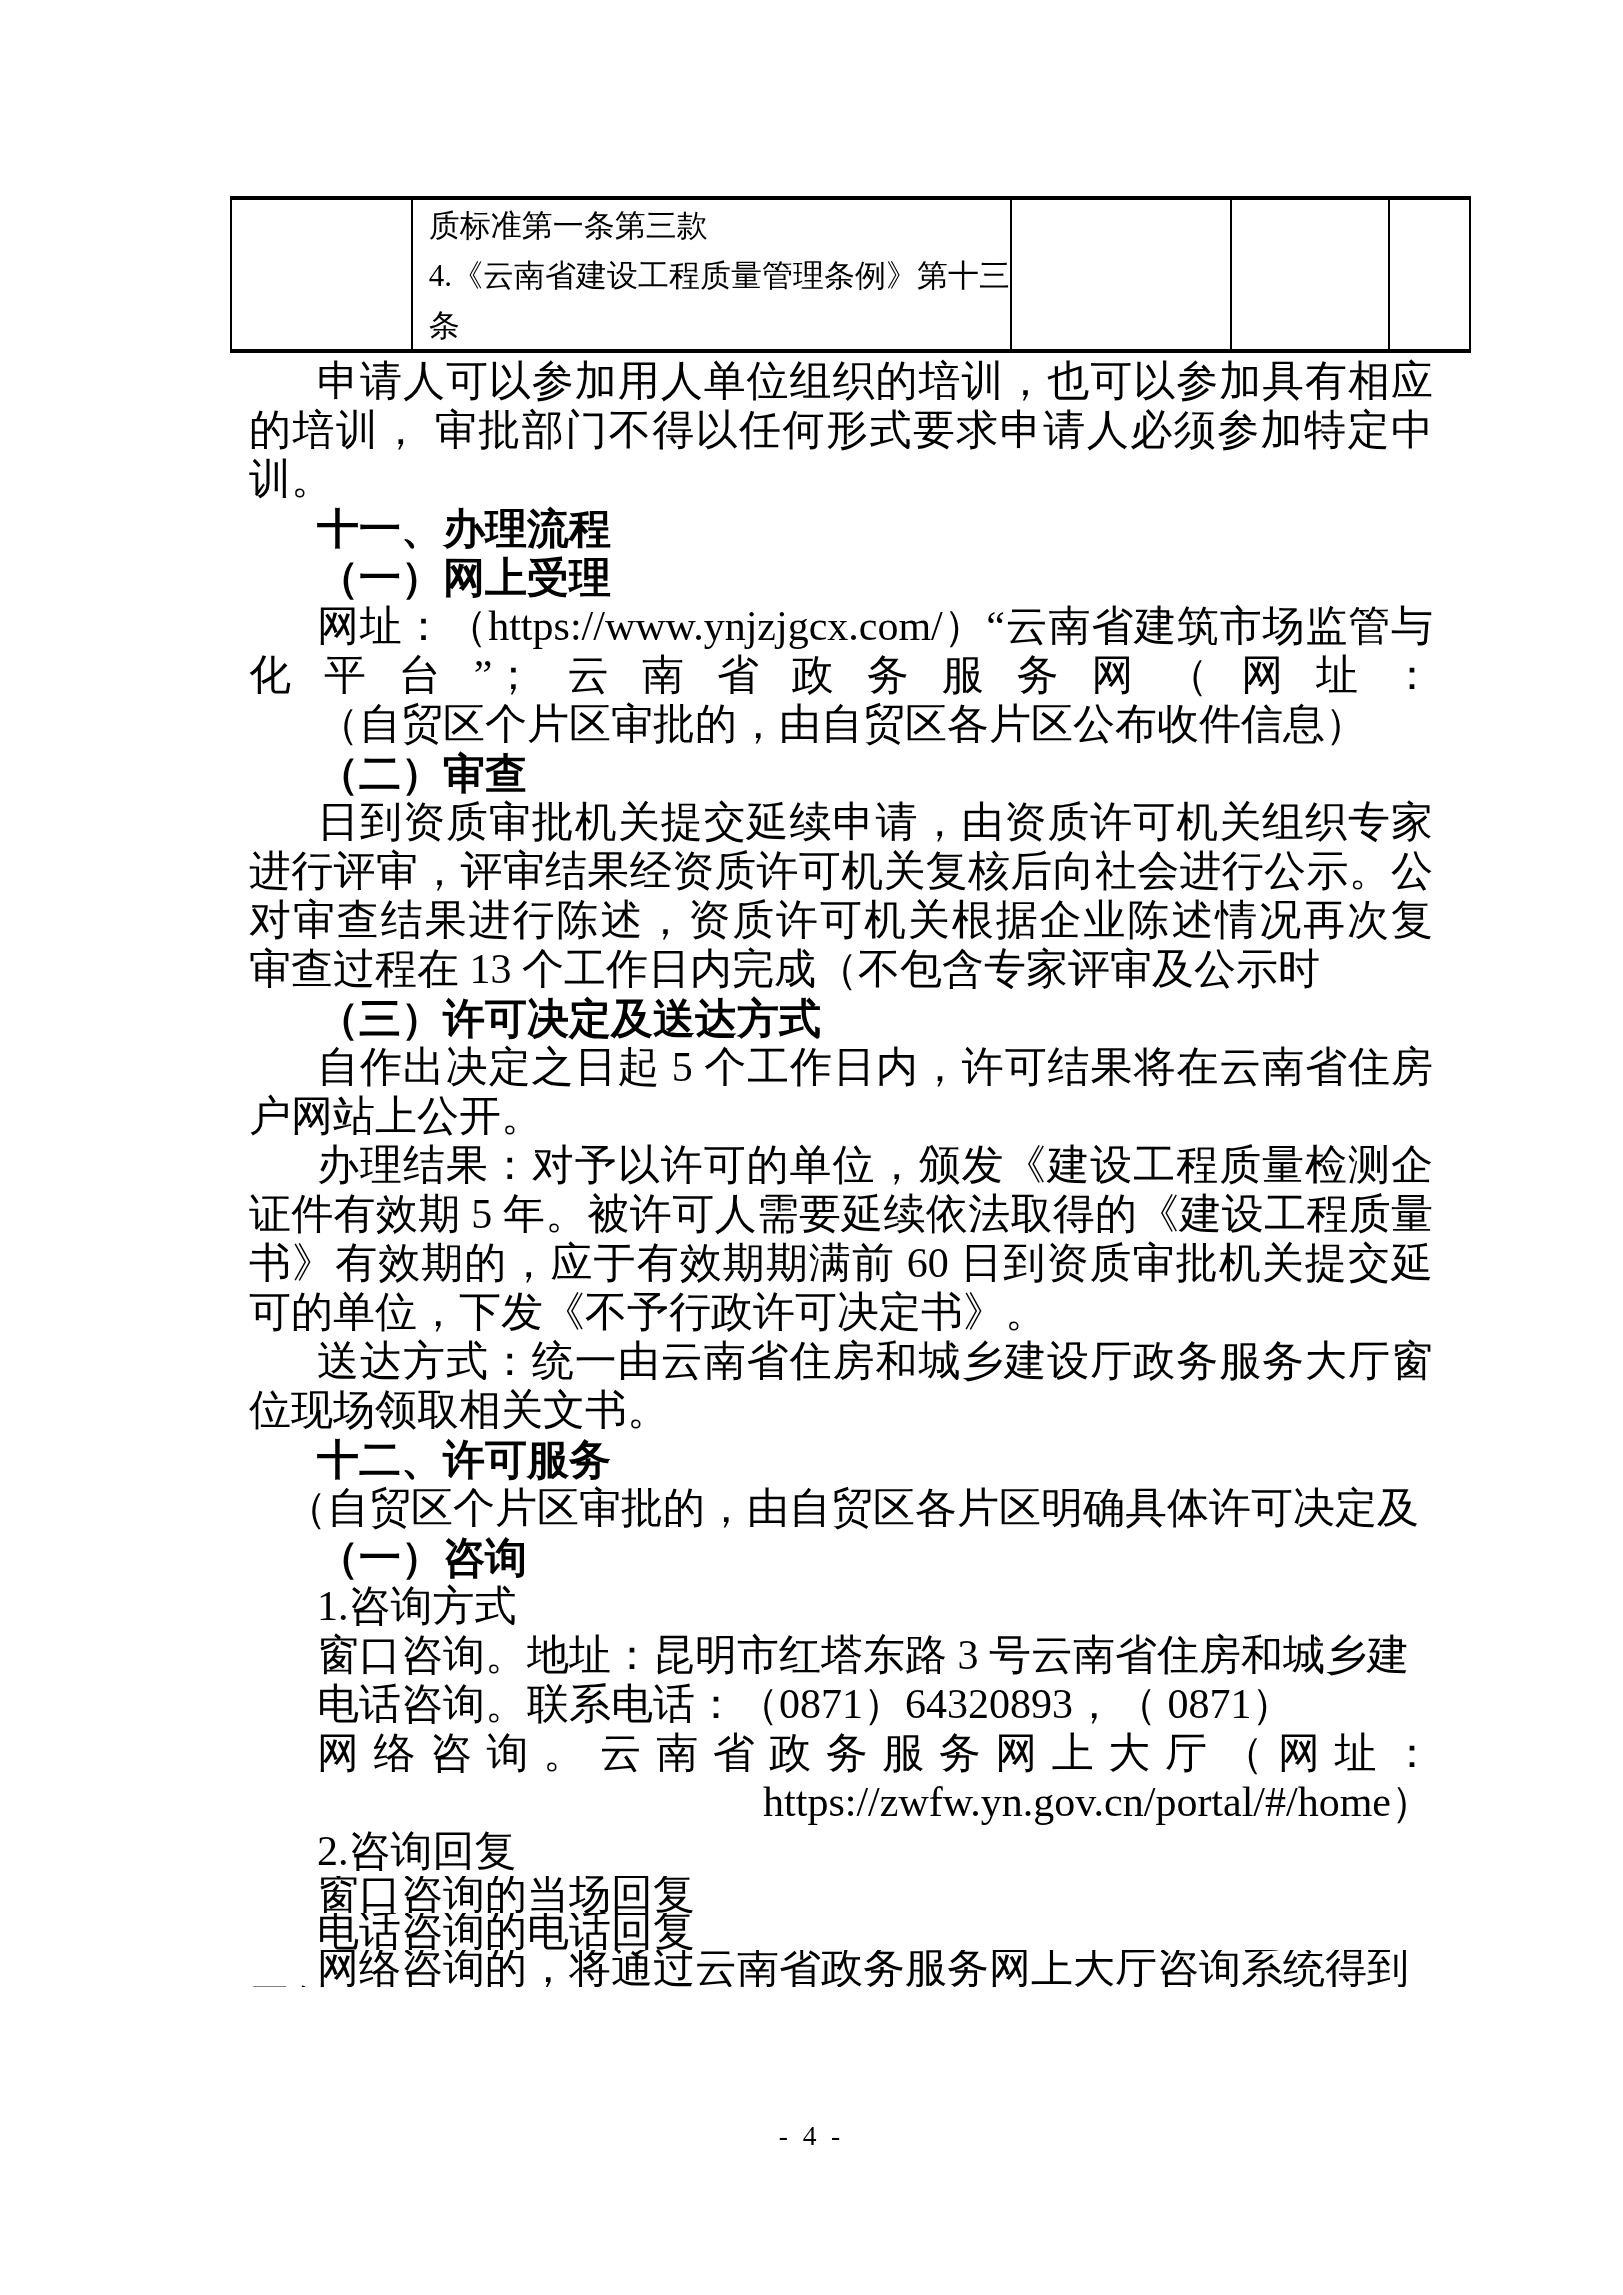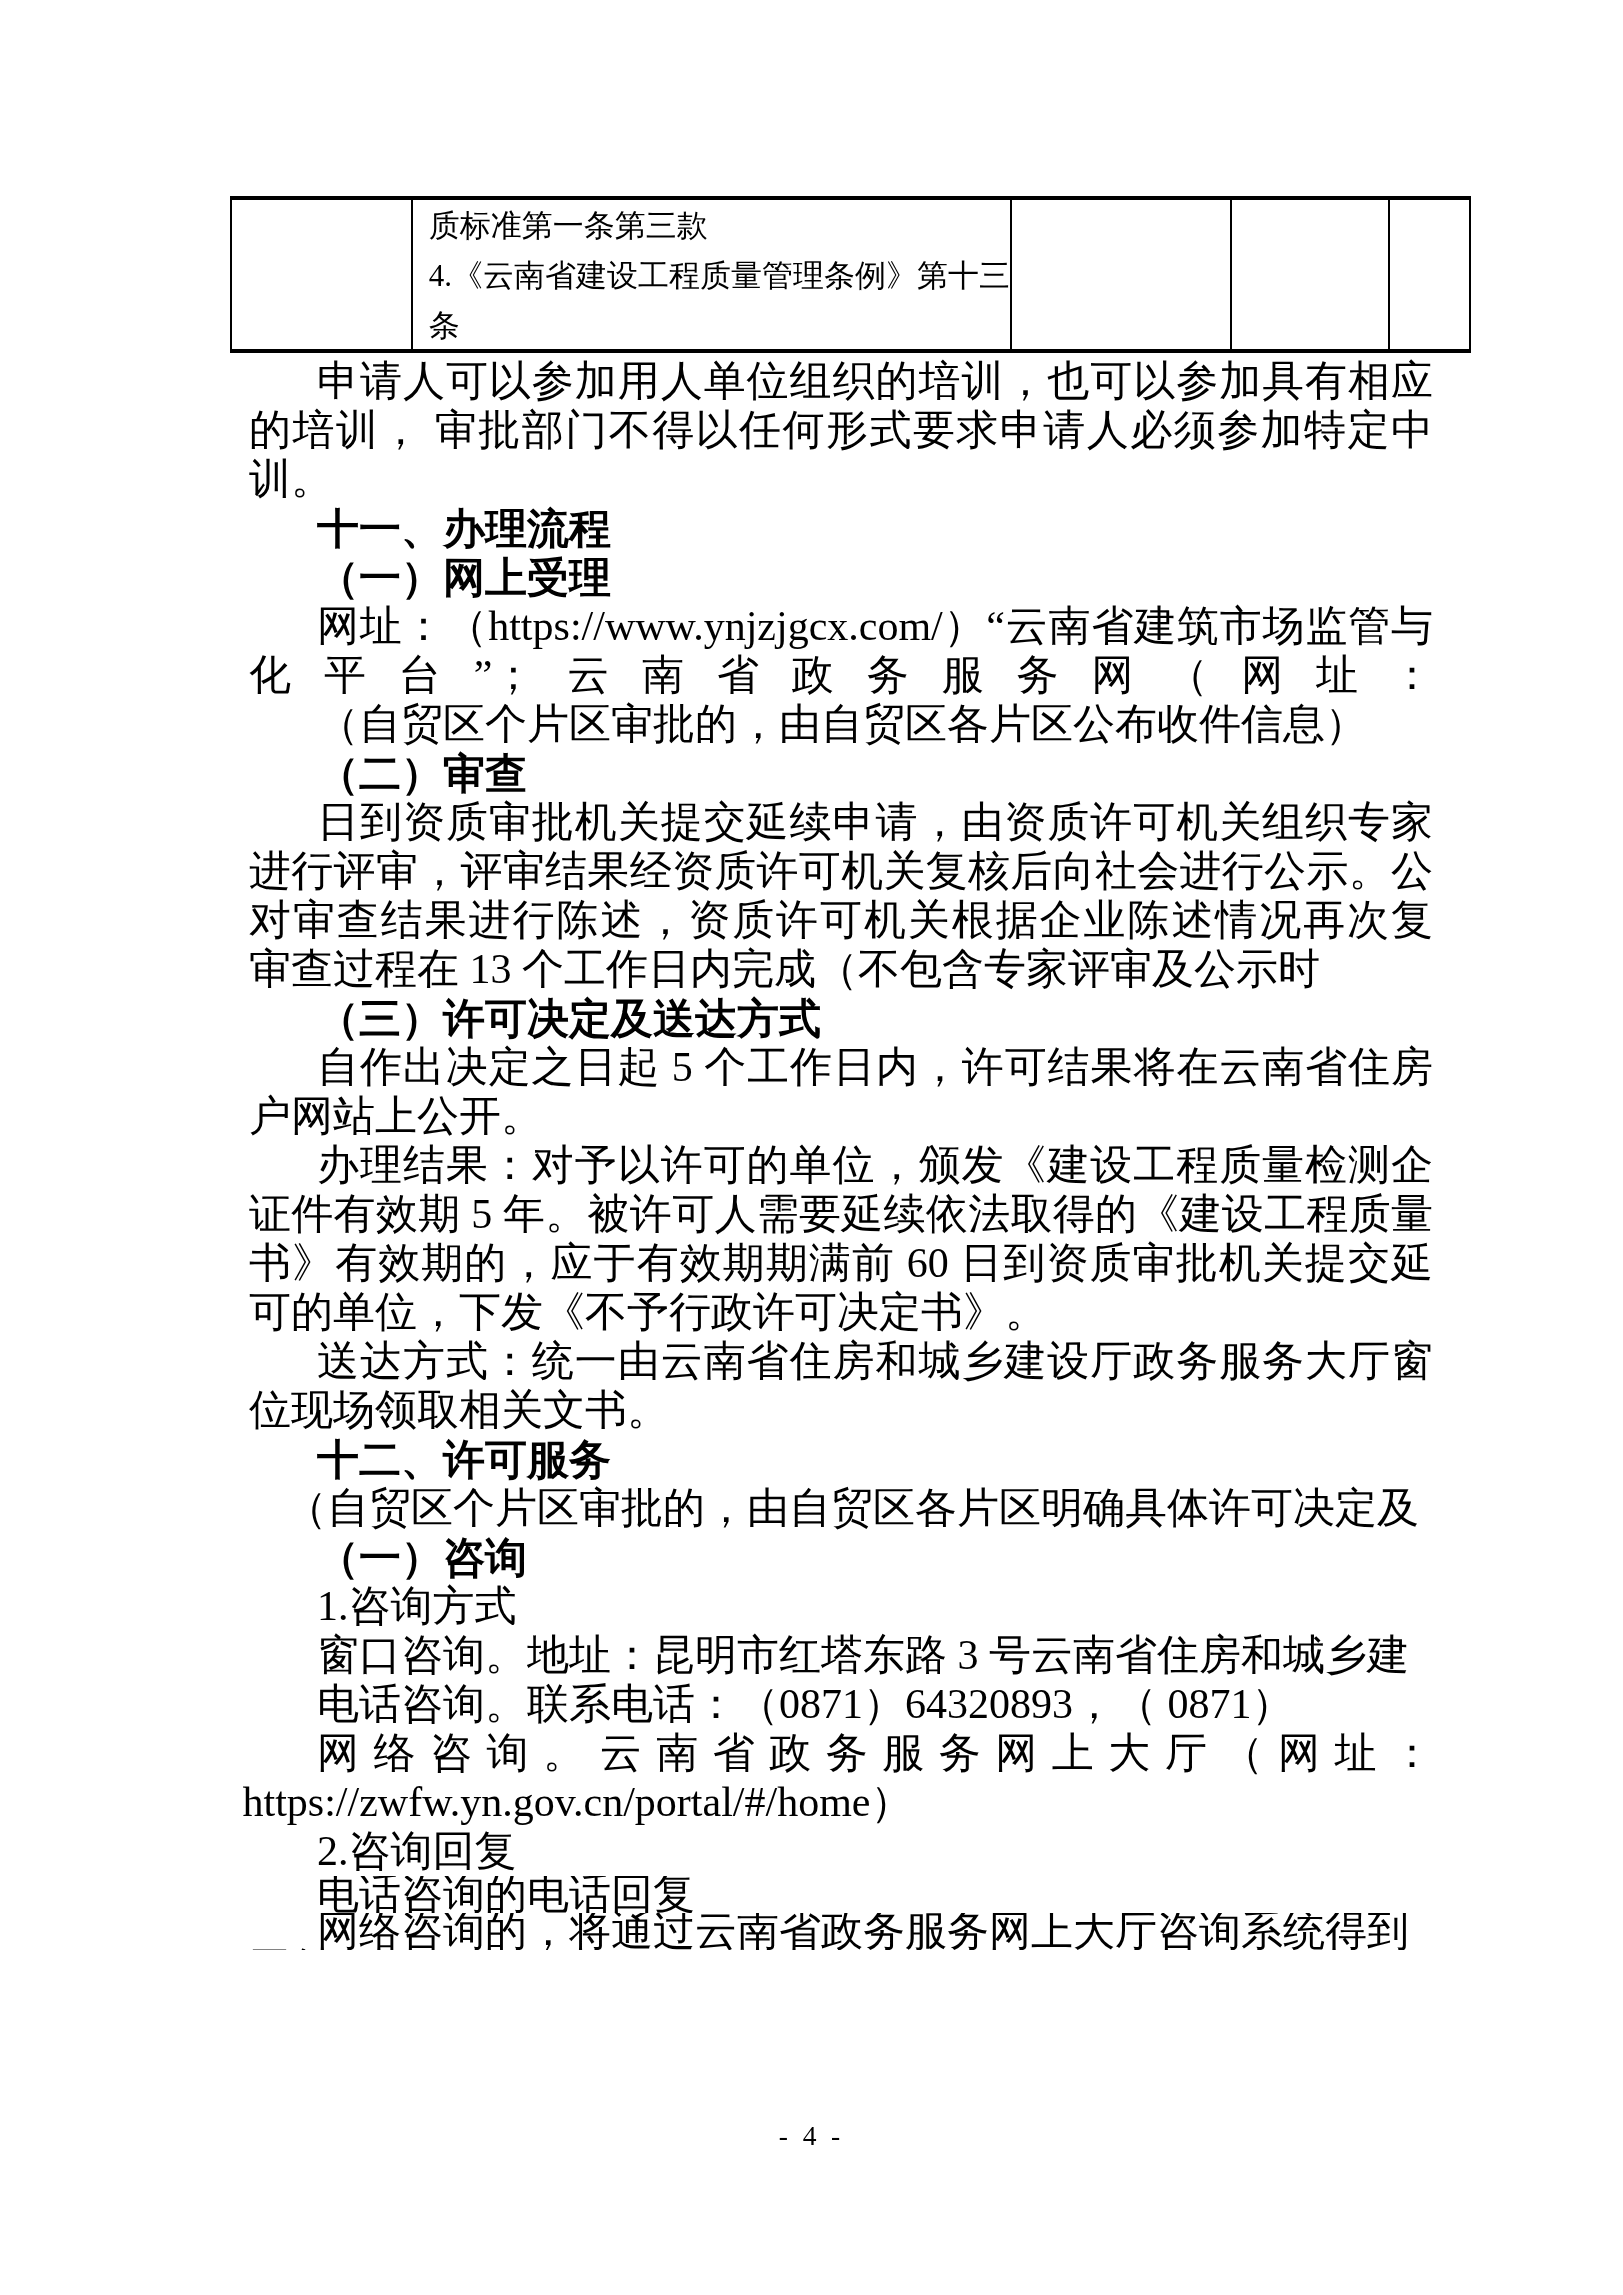--- a/index.html
+++ b/index.html
@@ -47,21 +47,21 @@
     text-align:left;
   }
   .tight { height:37px; line-height:37px; }
   .ind { text-indent:68px; }
   .ind-sm { text-indent:36px; }
   .j { text-align:justify; text-align-last:justify; }
   .h {
     font-family:"Liberation Sans","DejaVu Sans",sans-serif;
     font-weight:bold;
   }
-  .url { margin-left:-6.5px; }
+  .url { margin-left:-6.5px;text-align:right; }
 
   
   .footer {
     position:absolute;
     left:0; top:2120px;
     width:1623px;
     text-align:center;
     font-size:27.5px;
     letter-spacing:3.9px;
   }
@@ -108,20 +108,21 @@
     <div class="line">位现场领取相关文书。</div>
     <div class="line ind h">十二、许可服务</div>
     <div class="line ind-sm">（自贸区个片区审批的，由自贸区各片区明确具体许可决定及送达方式）</div>
     <div class="line ind h">（一）咨询</div>
     <div class="line ind">1.咨询方式</div>
     <div class="line ind">窗口咨询。地址：昆明市红塔东路 3 号云南省住房和城乡建设厅一楼西侧。</div>
     <div class="line ind">电话咨询。联系电话：（0871）64320893，（ 0871）64320971</div>
     <div class="line ind j">网络咨询。云南省政务服务网上大厅（网址：</div>
     <div class="line url">https://zwfw.yn.gov.cn/portal/#/home）</div>
     <div class="line ind">2.咨询回复</div>
+    <div class="line ind tight">窗口咨询的当场回复</div>
     <div class="line ind tight">电话咨询的电话回复</div>
     <div class="line ind tight">网络咨询的，将通过云南省政务服务网上大厅咨询系统得到回复。</div>
   </div>
 
   <div class="footer">- 4 -</div>
 
 </div>
 
 
 </body></html>

